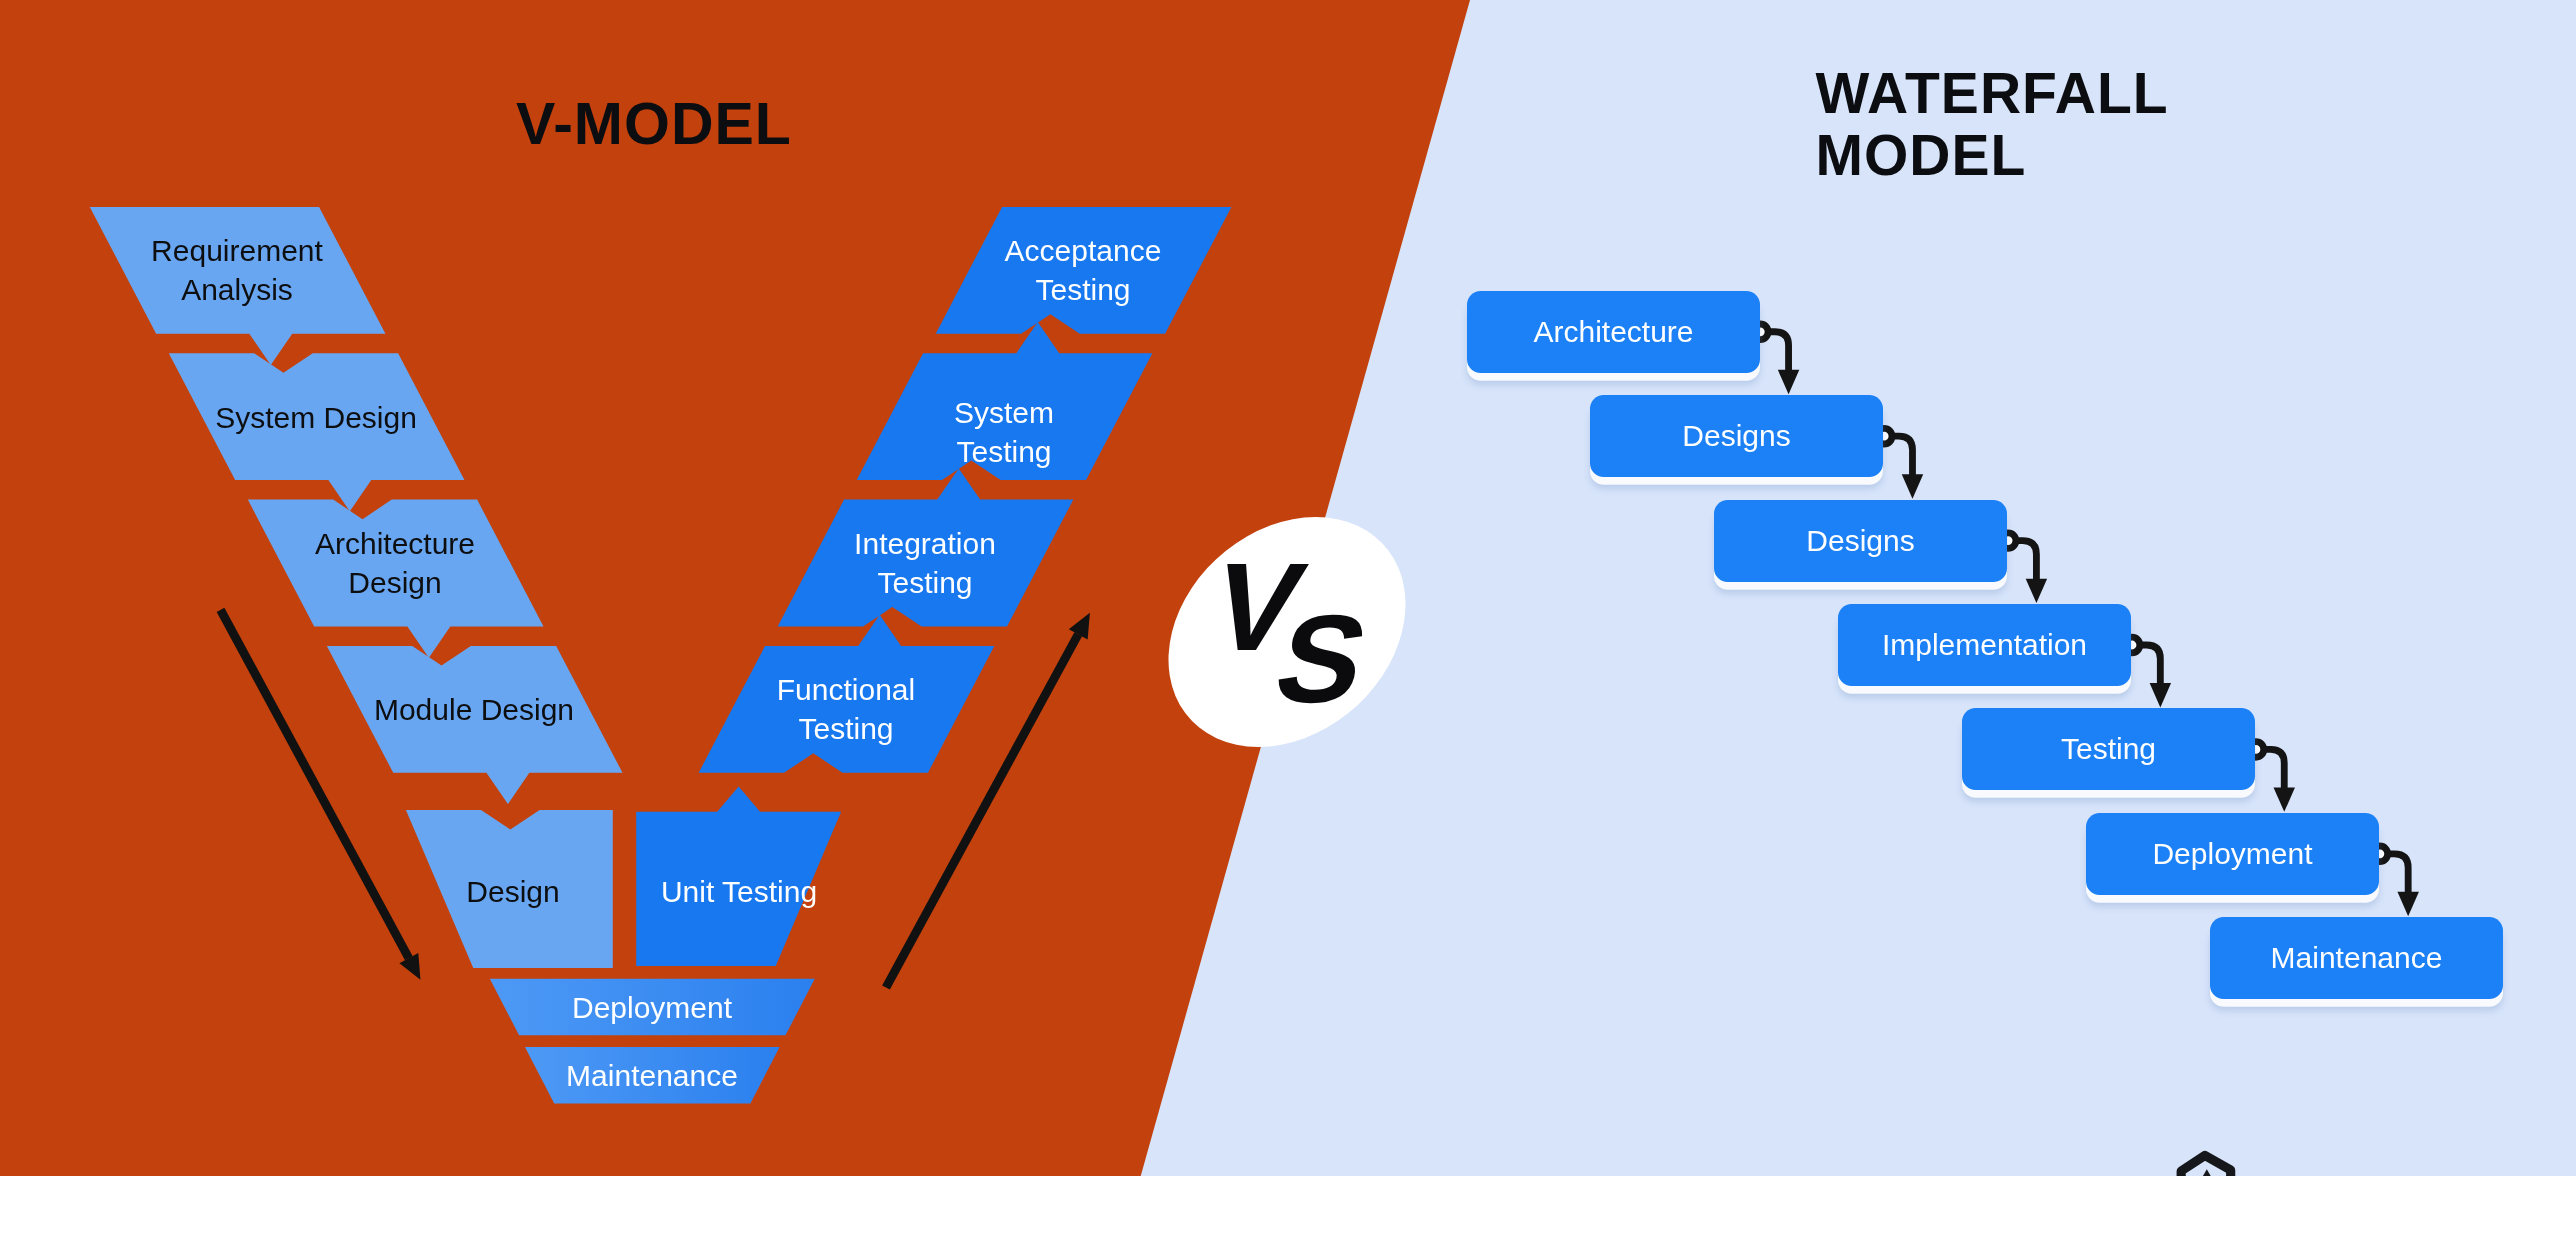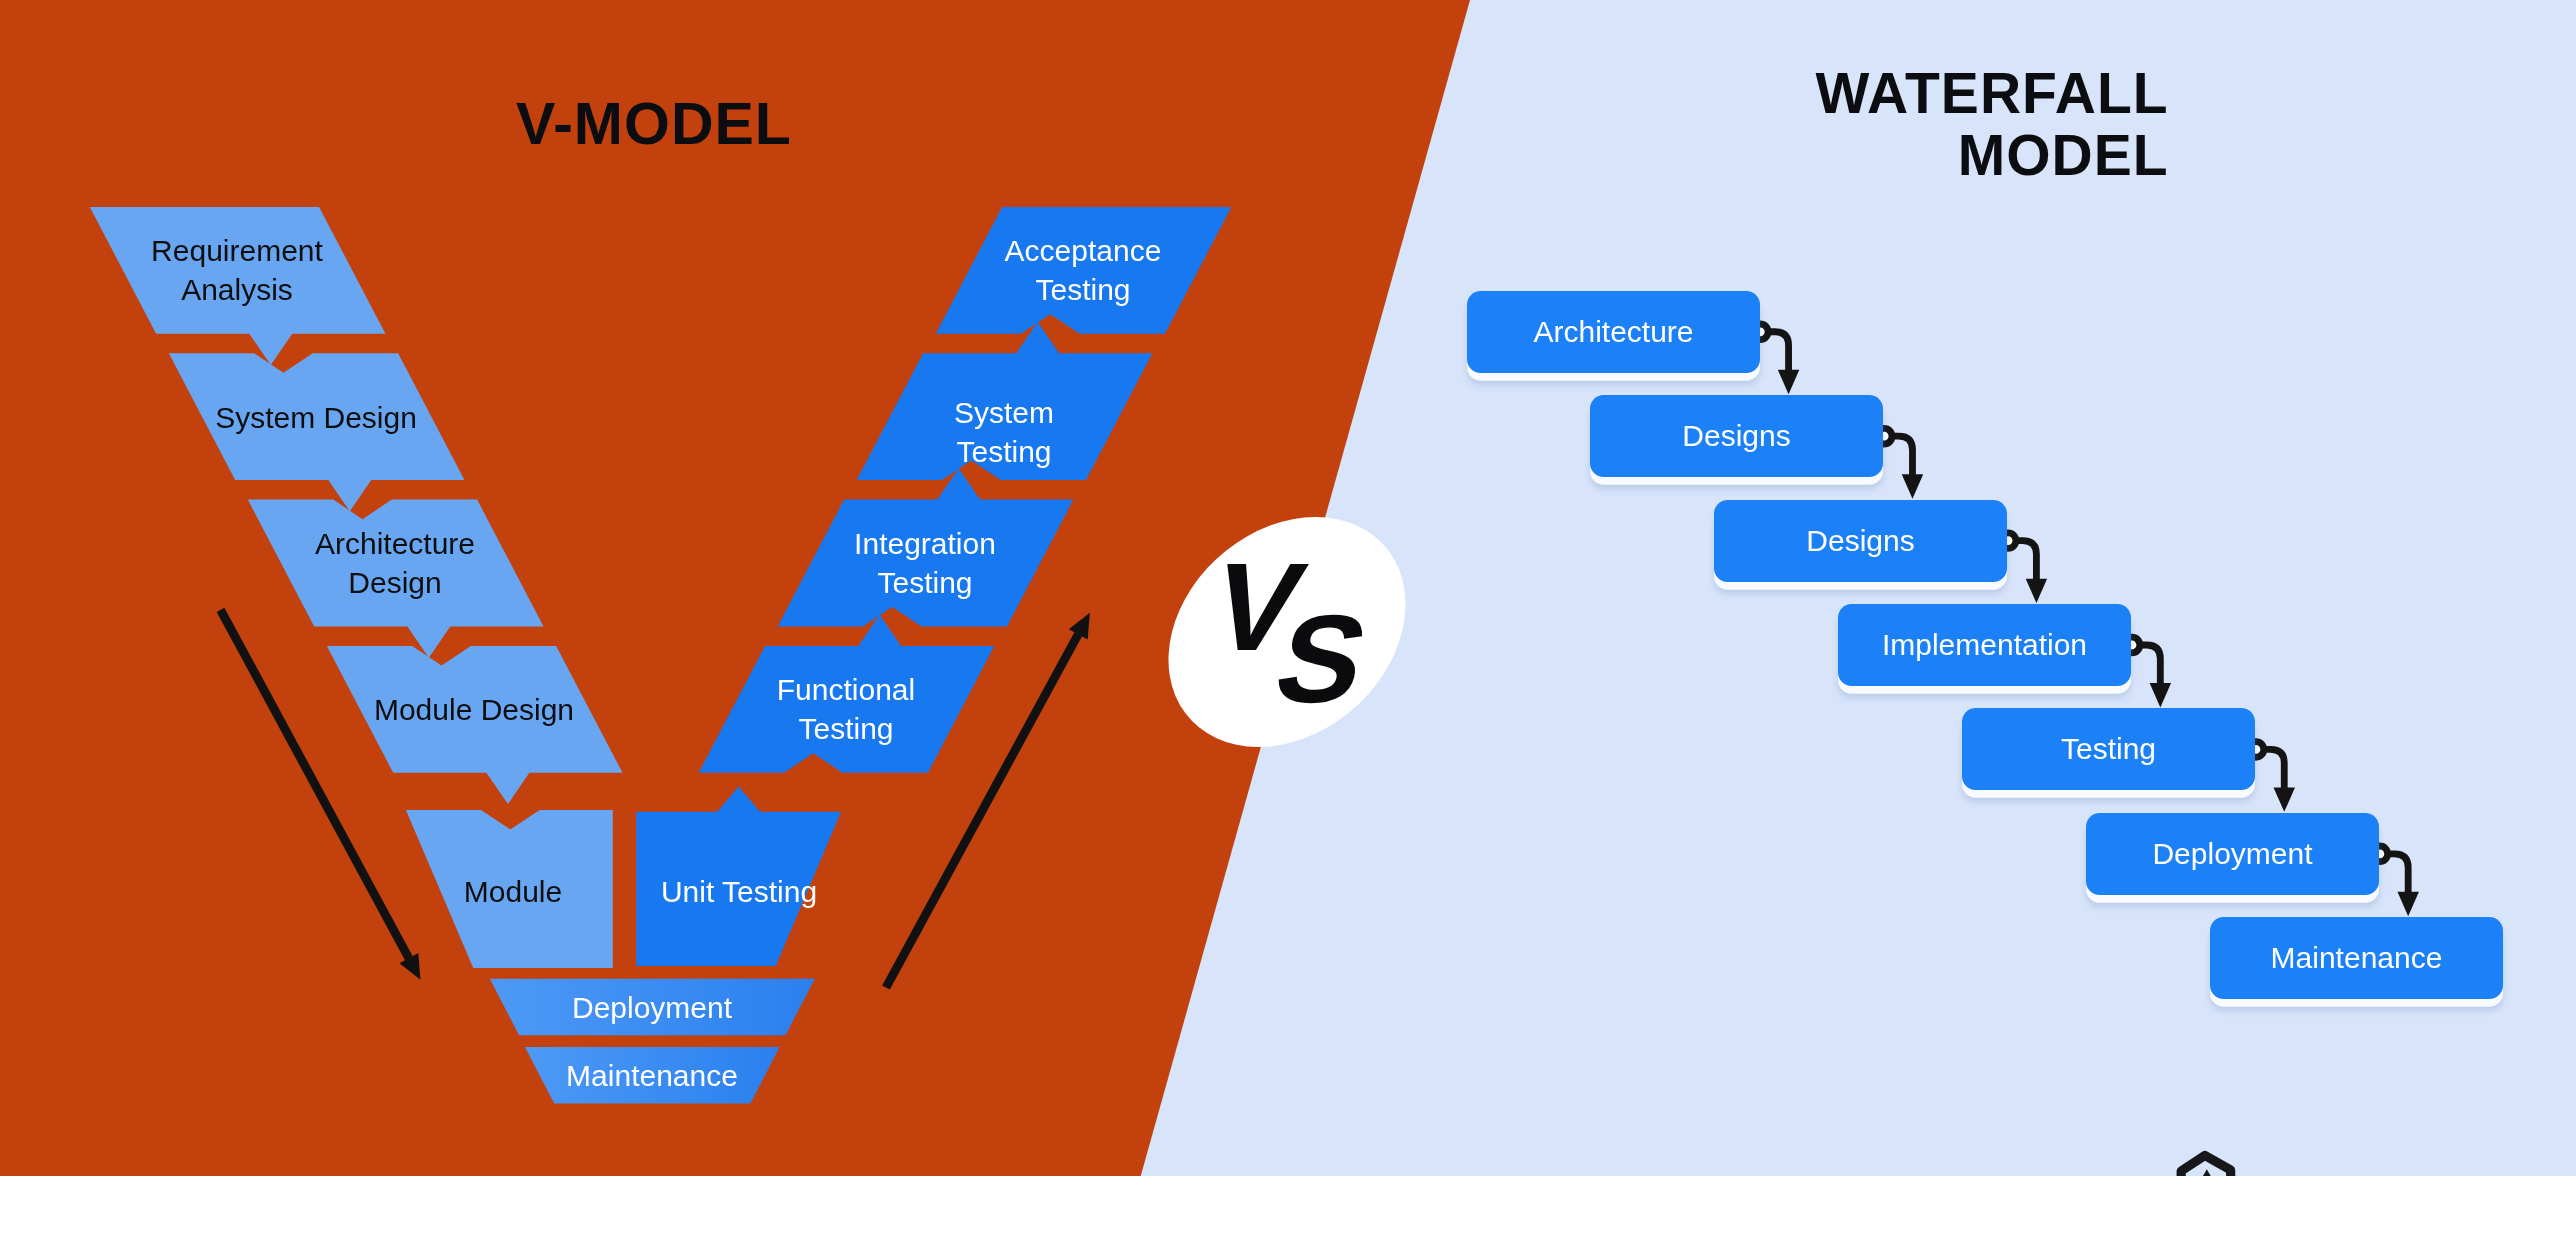--- a/index.html
+++ b/index.html
@@ -30,21 +30,21 @@
     font-weight: bold;
     color: #0c0d10;
     letter-spacing: 1px;
     margin: 0;
     white-space: nowrap;
   }
   .waterfall-title {
     position: absolute;
     left: 1992px; top: 62px;
     transform: translateX(-50%);
-    text-align: right;
+    text-align: left;
     font-size: 57px;
     font-weight: bold;
     color: #0c0d10;
     letter-spacing: 1px;
     line-height: 62px;
   }
   .lbl {
     position: absolute;
     transform: translate(-50%, -50%);
     text-align: center;
@@ -144,21 +144,21 @@
     <polygon fill="url(#tg)" points="538,1073 799,1073 769,1131 568,1131"></polygon>
 
     <line x1="226" y1="625" x2="419" y2="982" stroke="#111111" stroke-width="9" marker-end="url(#ah)"></line>
     <line x1="908" y1="1012" x2="1105" y2="650" stroke="#111111" stroke-width="9" marker-end="url(#ah)"></line>
   </svg>
 
   <div class="lbl dark" style="left:237px; top:270px; width:195px;">Requirement Analysis</div>
   <div class="lbl dark nowrap" style="left:316px; top:417px;">System Design</div>
   <div class="lbl dark" style="left:395px; top:563px; width:185px;">Architecture Design</div>
   <div class="lbl dark nowrap" style="left:474px; top:709px;">Module Design</div>
-  <div class="lbl dark nowrap" style="left:513px; top:891px;">Module</div>
+  <div class="lbl dark nowrap" style="left:513px; top:891px;">Design</div>
 
   <div class="lbl light" style="left:1083px; top:270px; width:185px;">Acceptance Testing</div>
   <div class="lbl light" style="left:1004px; top:417px; width:127px;margin-top:15px;">System Testing</div>
   <div class="lbl light" style="left:925px; top:563px; width:176px;">Integration Testing</div>
   <div class="lbl light" style="left:846px; top:709px; width:156px;">Functional Testing</div>
   <div class="lbl light nowrap" style="left:739px; top:891px;">Unit Testing</div>
 
   <div class="lbl light nowrap" style="left:652px; top:1007px;">Deployment</div>
   <div class="lbl light nowrap" style="left:652px; top:1075px;">Maintenance</div>
 

